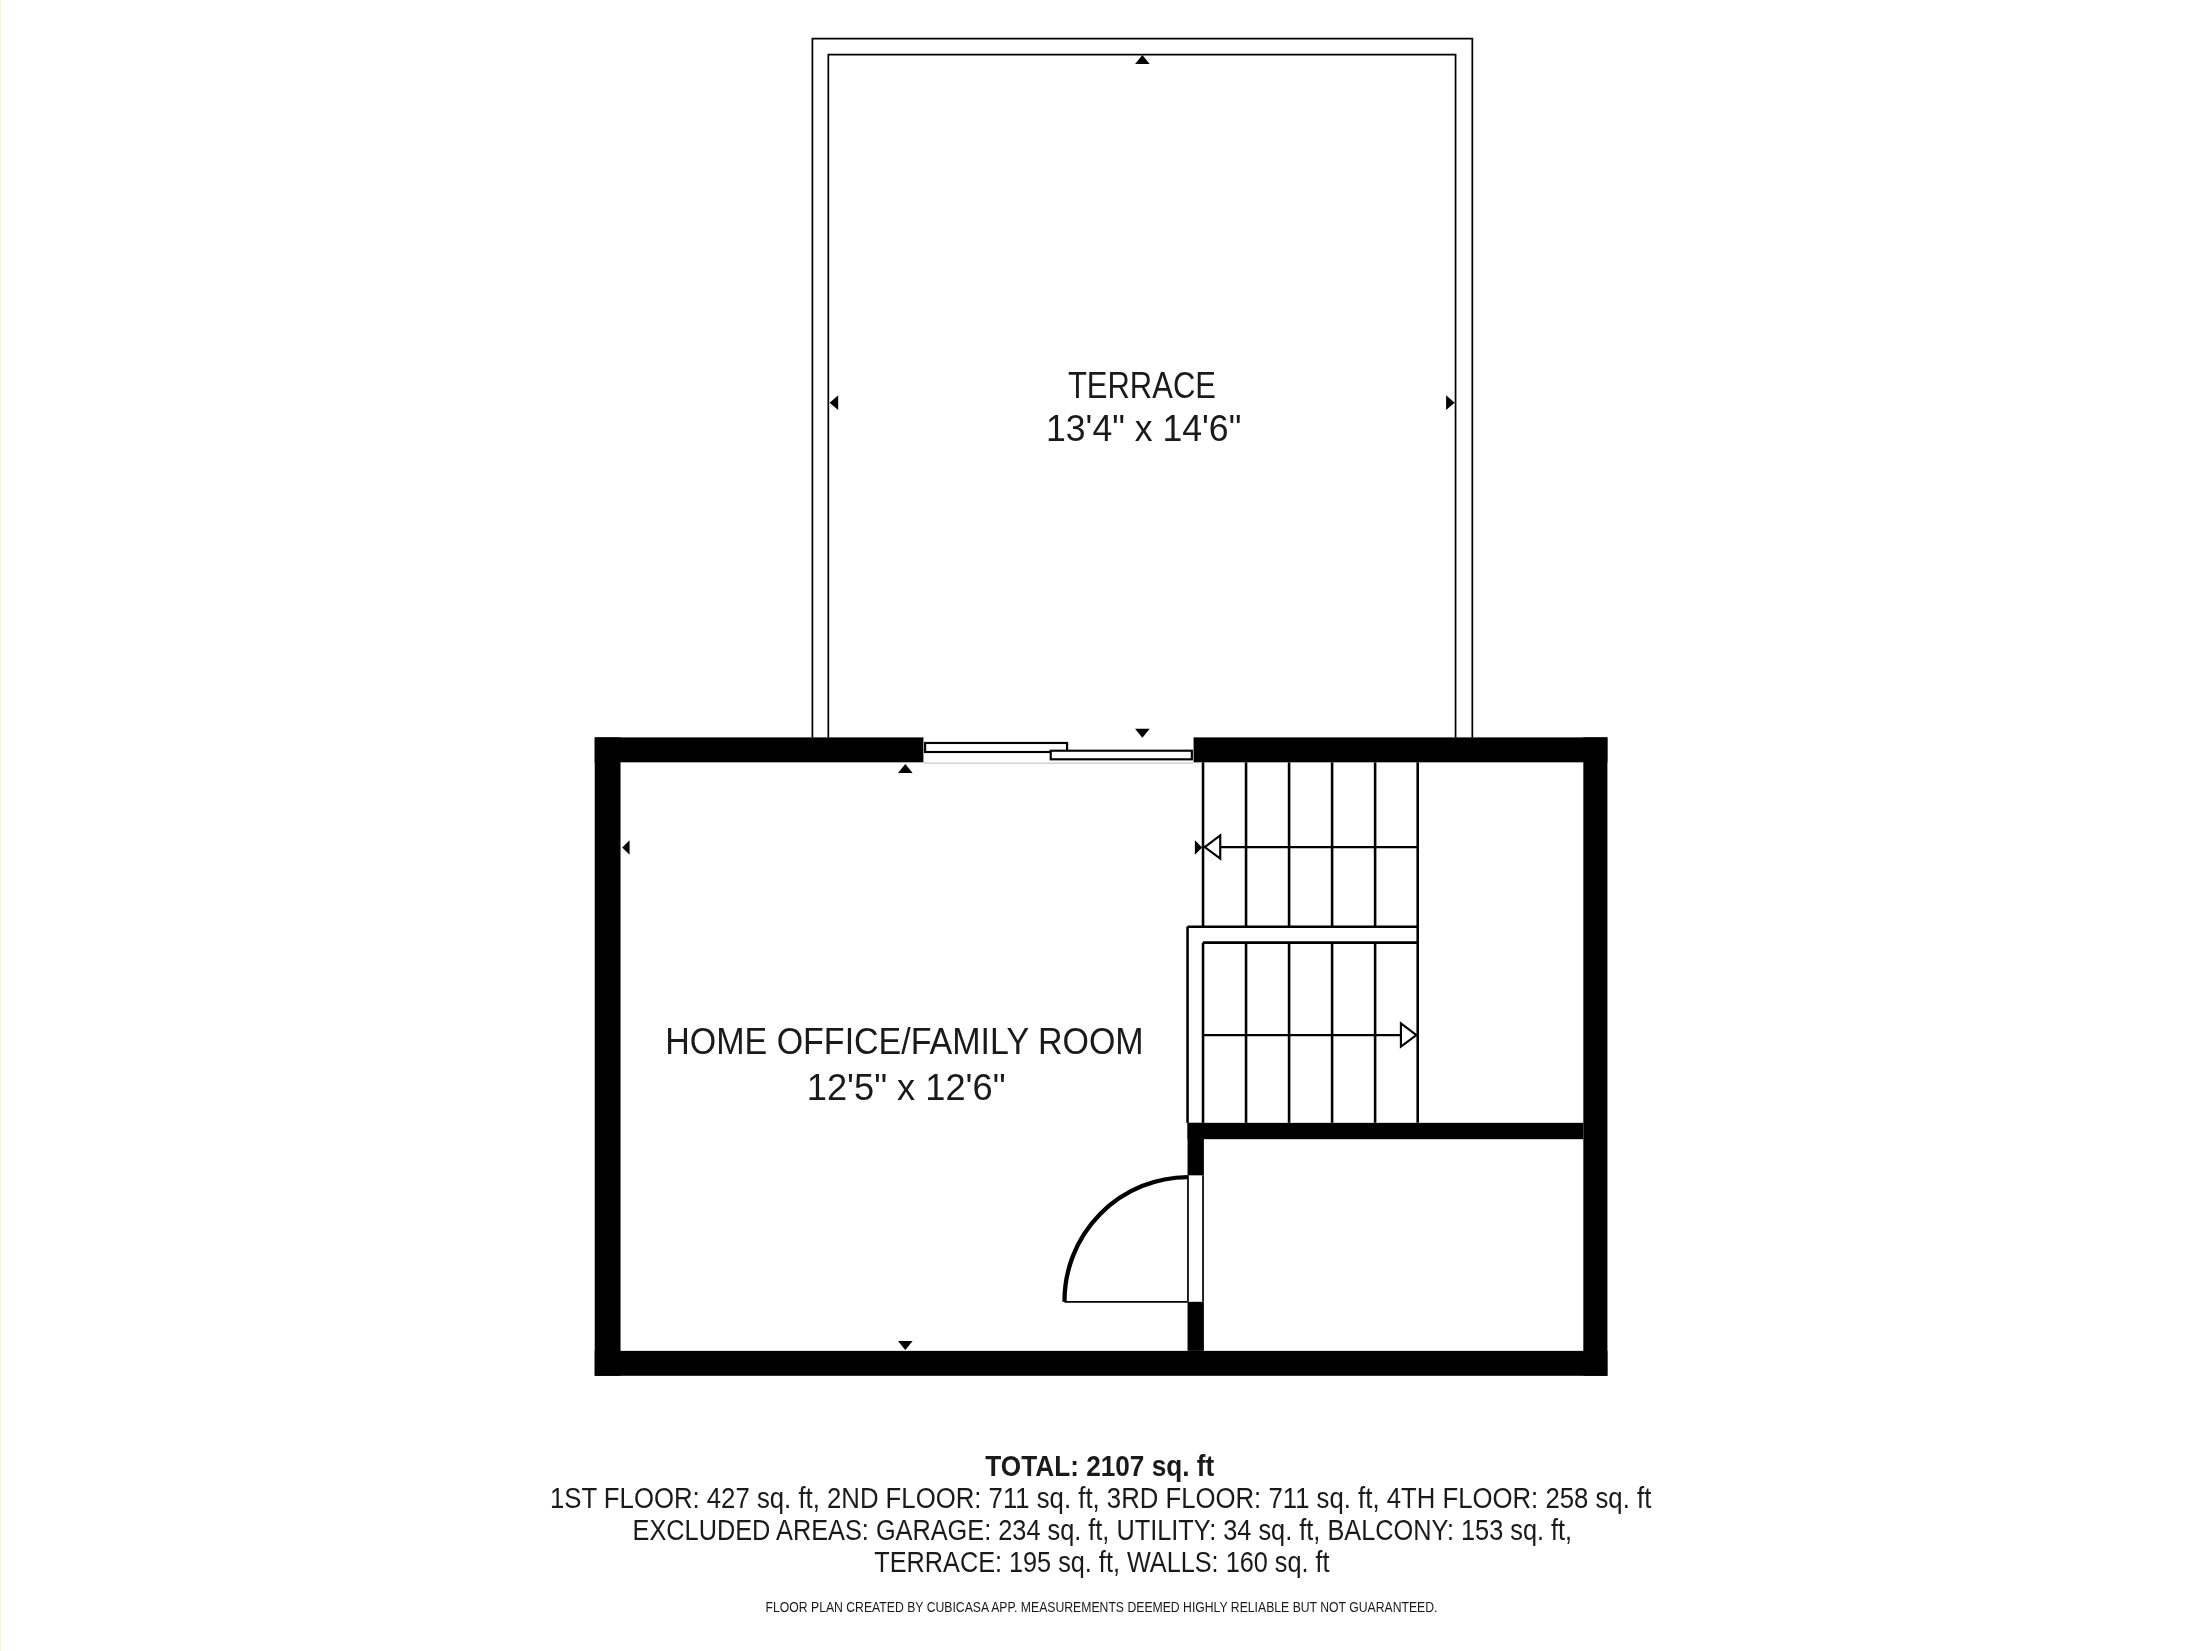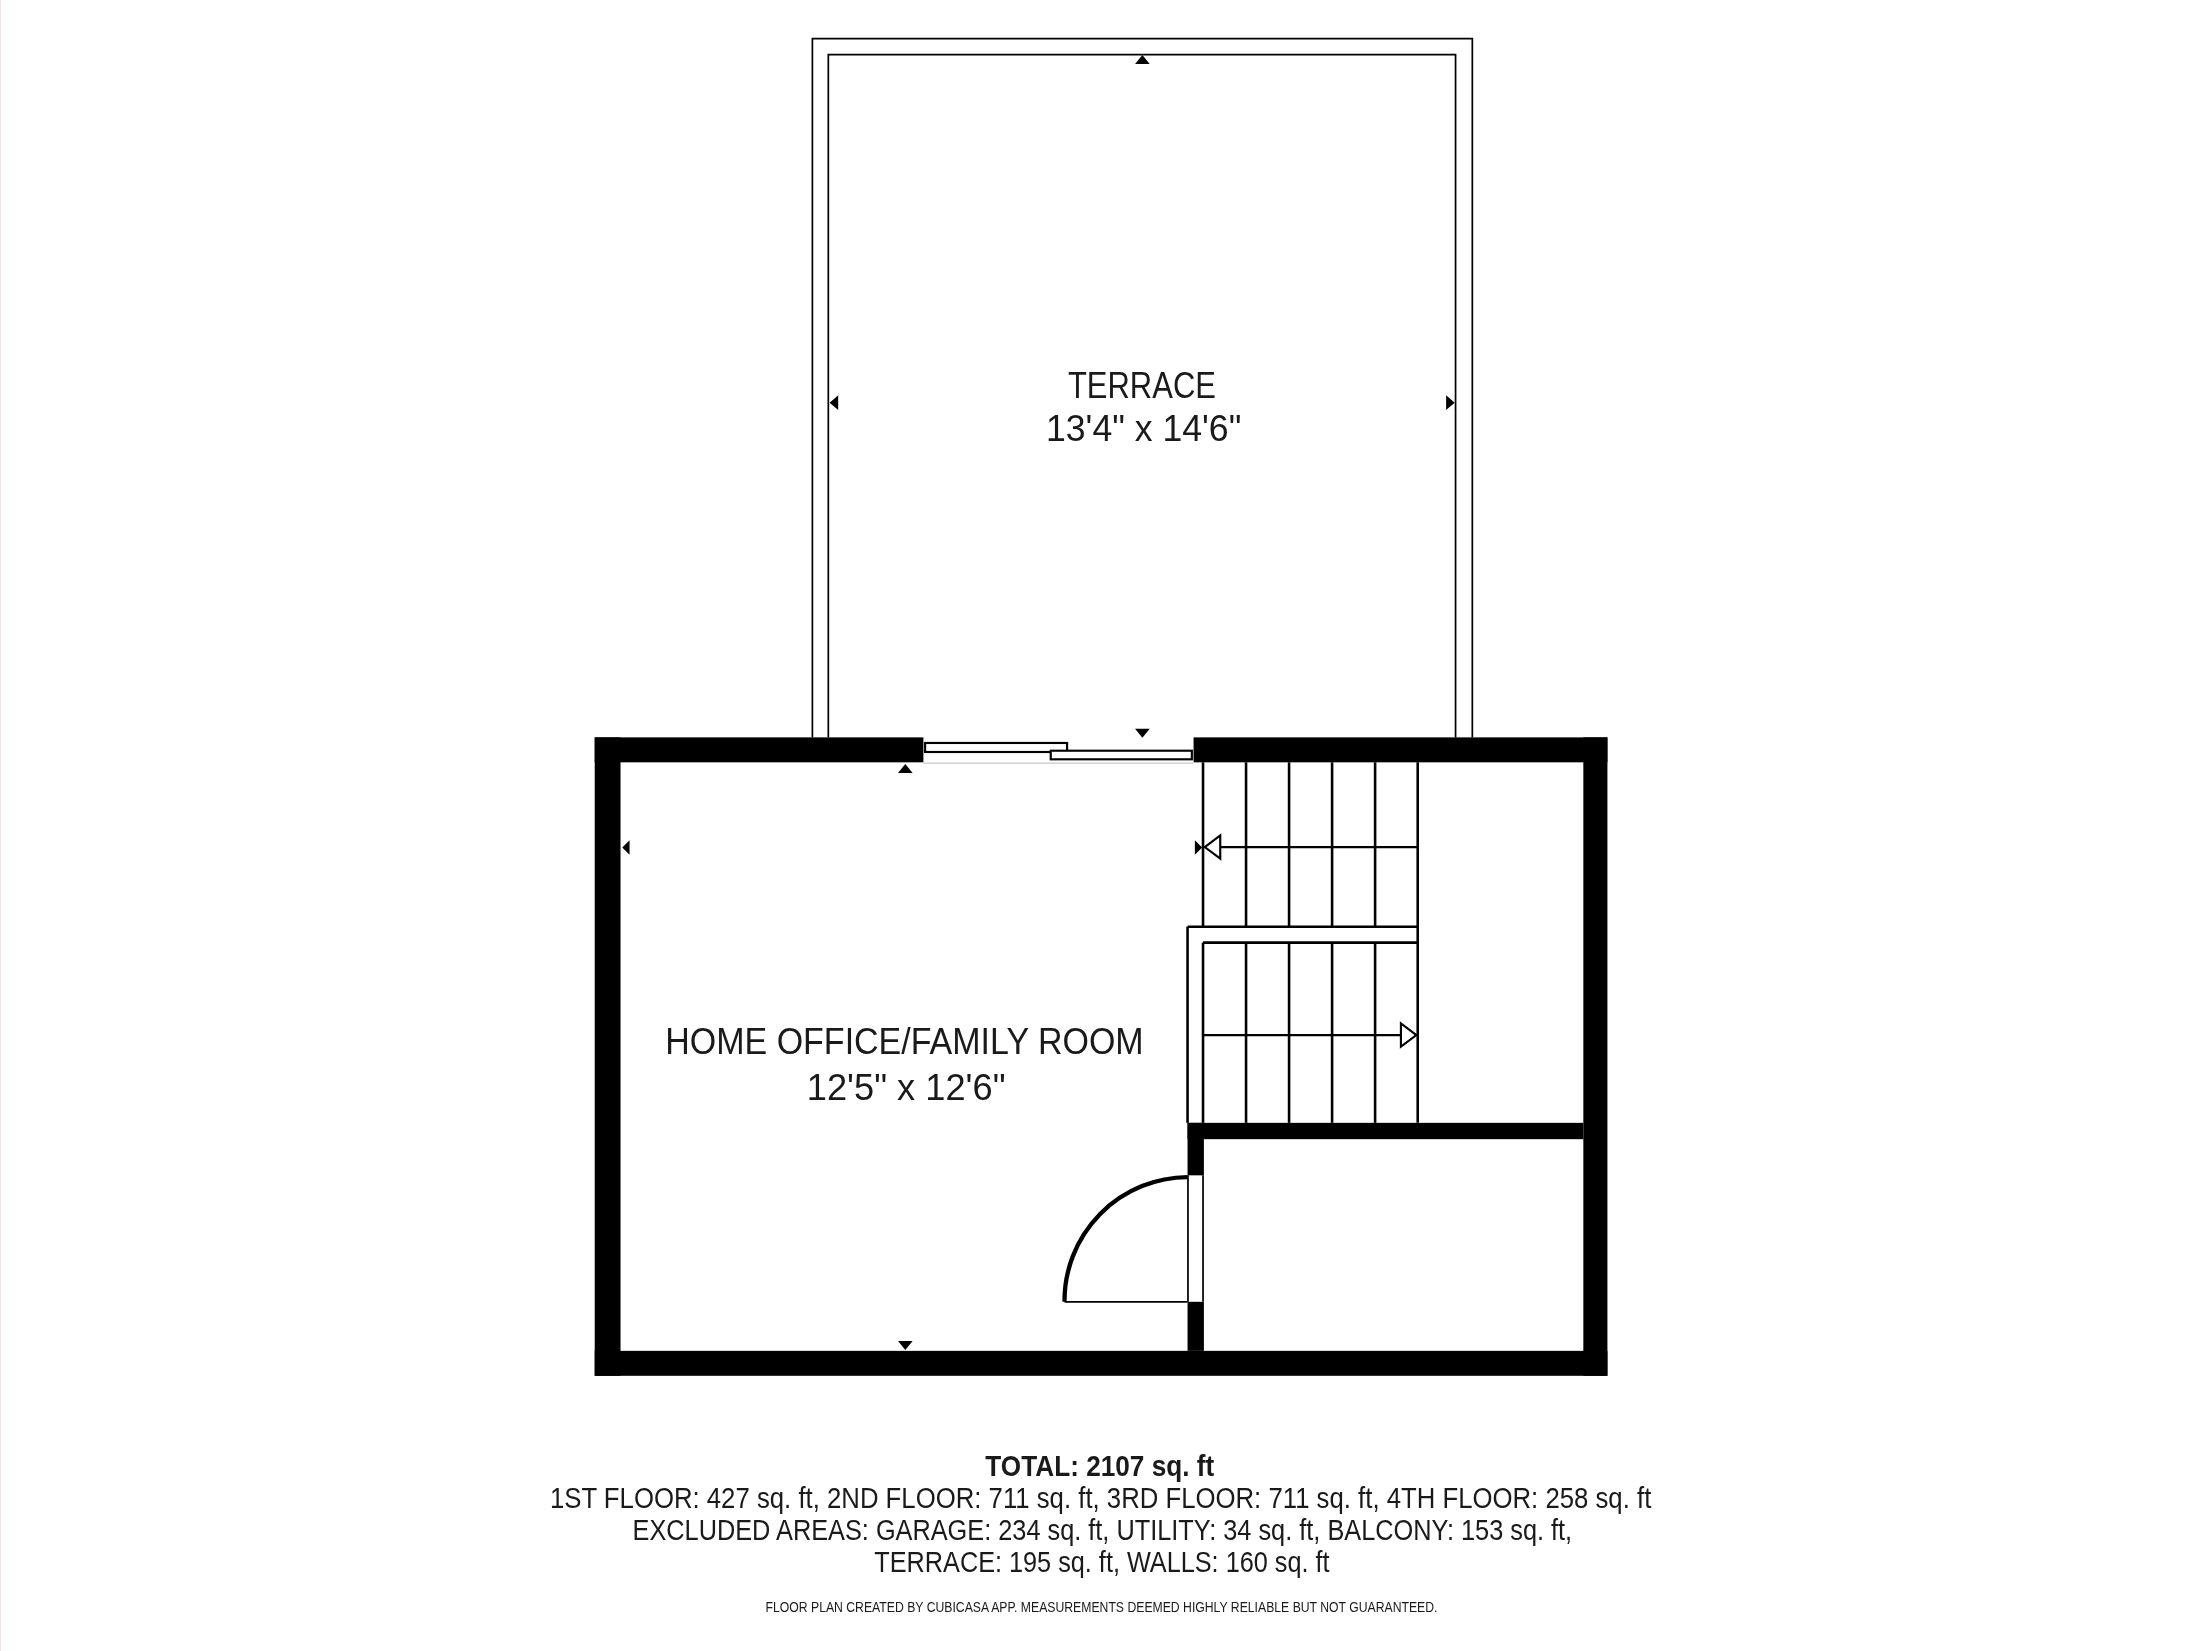--- a/index.html
+++ b/index.html
@@ -1,16 +1,16 @@
 <!DOCTYPE html>
 <html style="font-size:13.8px"><head>
 <meta charset="utf-8">
 <style>
   html,body{margin:0;padding:0;background:#ffffff;}
-  .page{position:relative;width:2172px;height:1652px;background:#ec4899;overflow:hidden;
+  .page{position:relative;width:2172px;height:1652px;background:#eab308;overflow:hidden;
         font-family:"Liberation Sans", sans-serif;}
   svg text{font-family:"Liberation Sans", sans-serif;fill:#1a1a1a;}
 </style>
 </head>
 <body>
 
 <div class="page">
 <svg width="2203" height="1652" viewBox="0 0 2560 1920">
 
   <rect x="0" y="0" width="2560" height="1920" fill="#ffffff"></rect>

